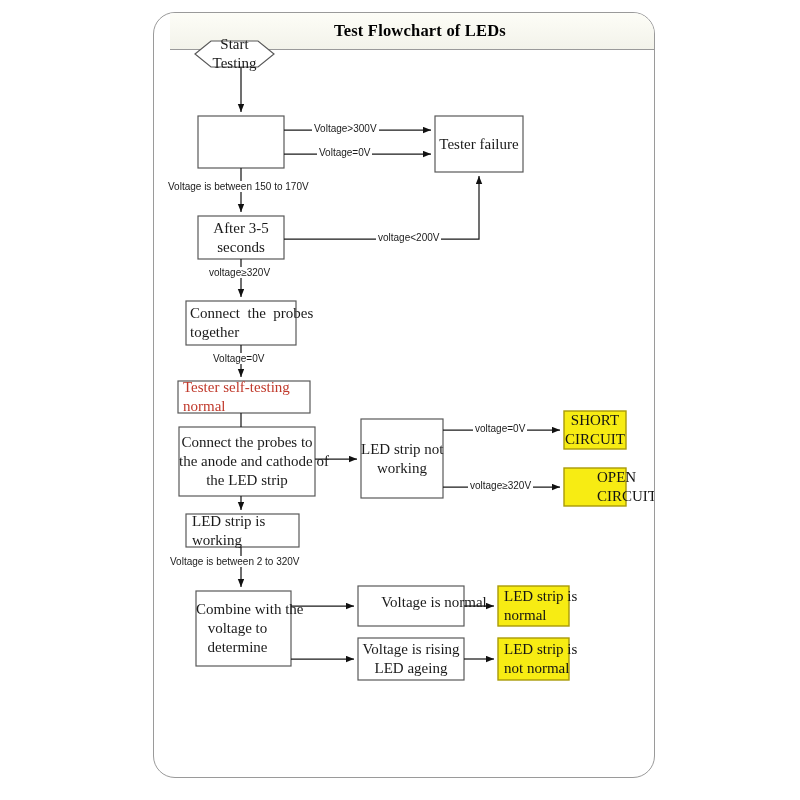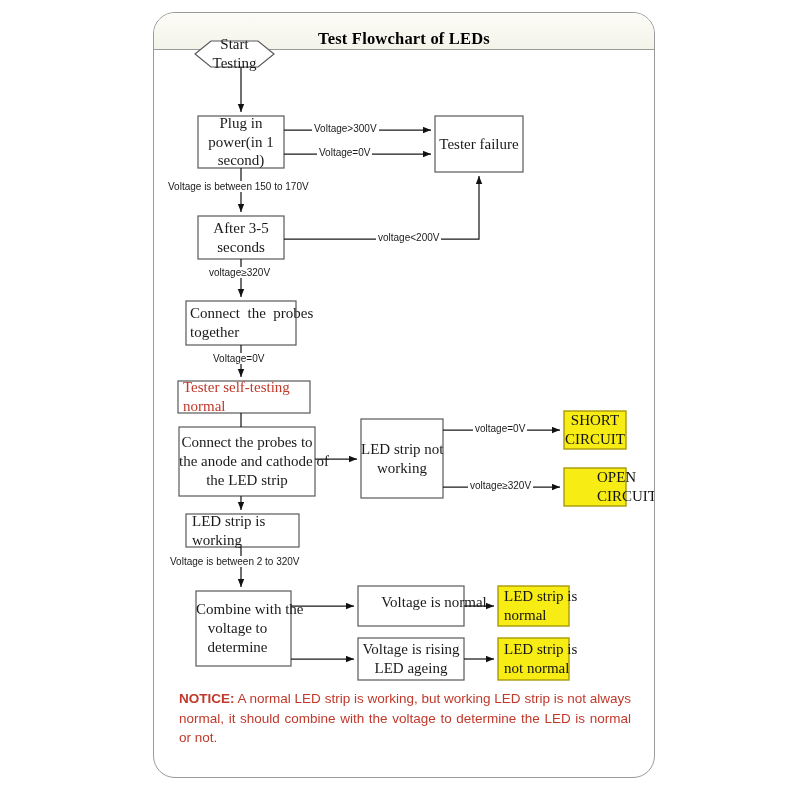--- a/index.html
+++ b/index.html
@@ -12,26 +12,26 @@
     position:absolute;
     left:153px; top:12px;
     width:502px; height:766px;
     background:#ffffff;
     border:1.5px solid #9a9a9a;
     border-radius:22px;
     box-sizing:border-box;
     overflow:hidden;
   }
   .card-header{
-    position:absolute; left:0; top:0;
+    position:absolute; left:16px; top:0;
     width:100%; height:37px;
     background:linear-gradient(#fdfdf7,#f3f3ea);
     border-bottom:1.5px solid #9a9a9a;
     box-sizing:border-box;
-    display:flex; align-items:flex-end; justify-content:center;
+    display:flex; align-items:center; justify-content:center;
   }
   .card-title{
     font-family:"Liberation Serif",serif;
     font-weight:bold;
     font-size:16.5px;
     color:#000000;
     letter-spacing:.2px;
   }
 
   
@@ -168,23 +168,20 @@
         <path d="M310,593 L340,593" marker-end="url(#arrow)"></path>
 
         <path d="M310,646 L340,646" marker-end="url(#arrow)"></path>
       </g>
     </svg>
 
     <div class="node-label ctr" style="left:41px;top:28px;width:79px;height:26px;">
       <span>Start<br>Testing</span>
     </div>
 
-    <div class="node-label ctr" style="left:44px;top:103px;width:86px;height:52px;">
-      <span>Plug&nbsp;in<br>power(in&nbsp;1<br>second)</span>
-    </div>
 
     <div class="node-label ctr" style="left:281px;top:103px;width:88px;height:56px;">
       <span>Tester failure</span>
     </div>
 
     <div class="node-label ctr" style="left:44px;top:203px;width:86px;height:43px;">
       <span>After&nbsp;3-5<br>seconds</span>
     </div>
 
     <div class="node-label lft" style="left:36px;top:288px;width:102px;height:44px;">
@@ -238,18 +235,15 @@
     <div class="edge-label" style="left:158px;top:110px;">Voltage&gt;300V</div>
     <div class="edge-label" style="left:163px;top:134px;">Voltage=0V</div>
     <div class="edge-label" style="left:12px;top:168px;text-align:center;">Voltage is between 150 to 170V</div>
     <div class="edge-label" style="left:222px;top:219px;">voltage&lt;200V</div>
     <div class="edge-label" style="left:53px;top:254px;">voltage≥320V</div>
     <div class="edge-label" style="left:57px;top:340px;">Voltage=0V</div>
     <div class="edge-label" style="left:319px;top:410px;">voltage=0V</div>
     <div class="edge-label" style="left:314px;top:467px;">voltage≥320V</div>
     <div class="edge-label" style="left:14px;top:543px;">Voltage is between 2 to 320V</div>
 
-    <div class="notice">
-      <b>NOTICE:</b><span> A normal LED strip is working, but working LED strip is not always normal, it should combine with the voltage to determine the LED is normal or not.</span>
-    </div>
 
   </div>
 </div>
 
 </body></html>

